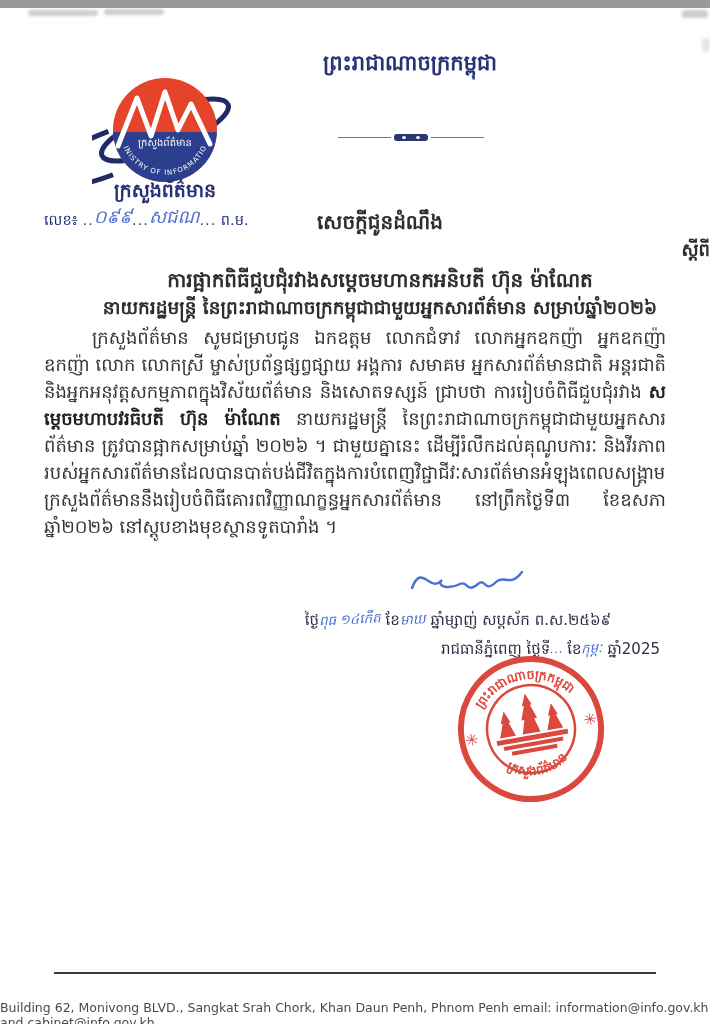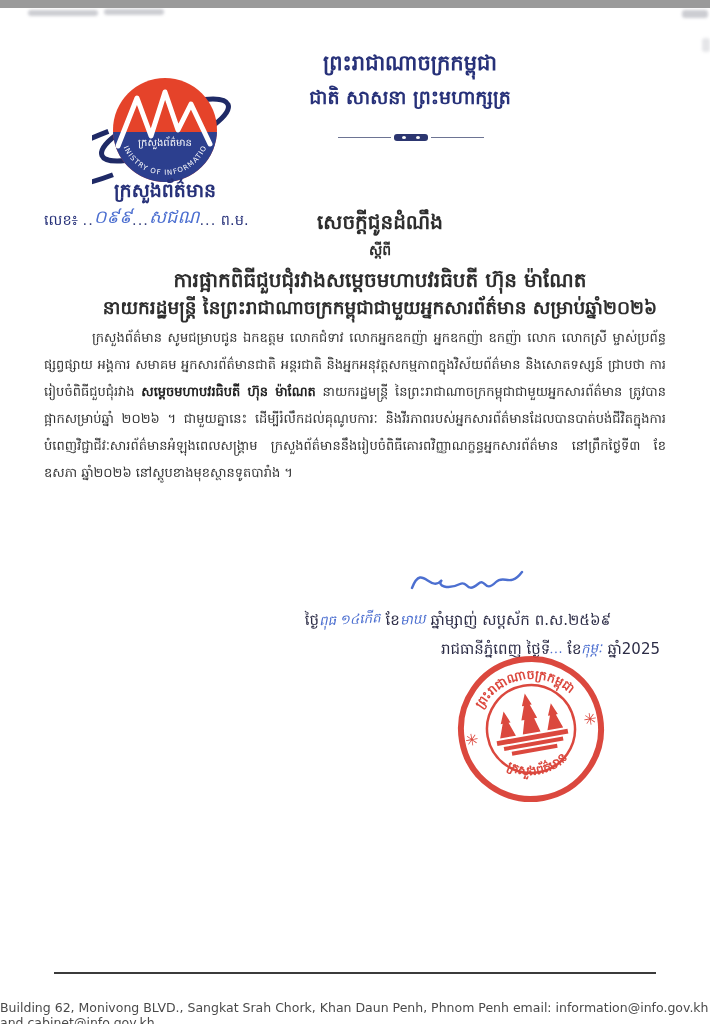--- a/index.html
+++ b/index.html
@@ -28,26 +28,26 @@
 
   .logo-wrap{position:absolute;top:58px;left:92px;width:146px;height:130px;}
   .ministry-name{position:absolute;top:170px;left:80px;width:170px;text-align:center;color:#273179;font-weight:bold;font-size:19px;}
   .ref-line{position:absolute;top:199px;left:44px;width:240px;font-size:14.5px;color:#273179;white-space:nowrap;}
   .ref-line .hw{color:#4c6fd0;font-family:Liberation Sans, sans-serif;font-style:italic;font-size:18px;position:relative;top:-2px;}
   .ref-line .dots{letter-spacing:1px;color:#3a4480;}
 
   
   .title-block{position:absolute;top:201px;left:50px;width:660px;text-align:center;color:#2e2e2e;}
   .title-block .t1{font-size:20px;font-weight:bold;line-height:26px;}
-  .title-block .t2{font-size:14px;font-weight:bold;line-height:26px;margin-top:2px;}
+  .title-block .t2{font-size:18px;font-weight:bold;line-height:26px;margin-top:2px;text-align:right;}
   .title-block .t3{font-size:20px;font-weight:bold;line-height:28px;margin-top:3px;}
   .title-block .t4{font-size:18.5px;font-weight:bold;line-height:28px;}
 
   
-  .body-text{position:absolute;top:316px;left:44px;width:622px;font-size:13px;line-height:27px;text-align:justify;color:#333;}
+  .body-text{position:absolute;top:316px;left:44px;width:622px;font-size:18px;line-height:27px;text-align:justify;color:#333;}
   .body-text p{margin:0 0 10px 0;text-indent:48px;}
   .body-text strong{font-weight:bold;color:#222;}
 
   
   .sig{position:absolute;top:546px;left:408px;width:120px;height:48px;}
 
   
   .dateline{position:absolute;top:602px;left:252px;width:412px;color:#2c2c46;font-size:15px;}
   .dateline .row1{text-align:center;white-space:nowrap;}
   .dateline .row2{text-align:right;margin-top:7px;padding-right:4px;white-space:nowrap;}
@@ -66,21 +66,20 @@
 
 <div class="page">
 
   <div class="scan-smudge smudge-a"></div>
   <div class="scan-smudge smudge-b"></div>
   <div class="scan-smudge smudge-c"></div>
   <div class="scan-smudge smudge-d"></div>
 
   <div class="kingdom">
     <div class="l1">ព្រះរាជាណាចក្រកម្ពុជា</div>
-    <div class="l2">ជាតិ សាសនា ព្រះមហាក្សត្រ</div>
   </div>
   <div class="divider">
     <div class="bar"></div>
       <div class="knot"></div>
       <div class="bar"></div>
   </div>
 
   <div class="logo-wrap">
     <svg width="146" height="130" viewBox="0 0 146 130">
       <defs>
@@ -113,21 +112,21 @@
 
   <div class="ref-line">
     <span>លេខ៖</span>
     <span class="dots">..</span><span class="hw">០៩៩</span><span class="dots">...</span><span class="hw">សជណ</span><span class="dots">...</span>
     <span>ព.ម.</span>
   </div>
 
   <div class="title-block">
     <div class="t1">សេចក្តីជូនដំណឹង</div>
     <div class="t2">ស្តីពី</div>
-    <div class="t3">ការផ្អាកពិធីជួបជុំរវាងសម្តេចមហាបវរធិបតី ហ៊ុន ម៉ាណែត</div>
+    <div class="t3">ការផ្អាកពិធីជួបជុំរវាងសម្តេចមហានកអនិបតី ហ៊ុន ម៉ាណែត</div>
     <div class="t4">នាយករដ្ឋមន្ត្រី នៃព្រះរាជាណាចក្រកម្ពុជាជាមួយអ្នកសារព័ត៌មាន សម្រាប់ឆ្នាំ២០២៦</div>
   </div>
 
   <div class="body-text">
     <p><span>ក្រសួងព័ត៌មាន សូមជម្រាបជូន ឯកឧត្តម លោកជំទាវ លោកអ្នកឧកញ៉ា អ្នកឧកញ៉ា ឧកញ៉ា លោក លោកស្រី ម្ចាស់ប្រព័ន្ធផ្សព្វផ្សាយ អង្គការ សមាគម អ្នកសារព័ត៌មានជាតិ អន្តរជាតិ និងអ្នកអនុវត្តសកម្មភាពក្នុងវិស័យព័ត៌មាន និងសោតទស្សន៍ ជ្រាបថា ការរៀបចំពិធីជួបជុំរវាង </span><strong>សម្តេចមហាបវរធិបតី ហ៊ុន ម៉ាណែត</strong><span> នាយករដ្ឋមន្ត្រី នៃព្រះរាជាណាចក្រកម្ពុជាជាមួយអ្នកសារព័ត៌មាន ត្រូវបានផ្អាកសម្រាប់ឆ្នាំ ២០២៦ ។ ជាមួយគ្នានេះ ដើម្បីរំលឹកដល់គុណូបការៈ និងវីរភាពរបស់អ្នកសារព័ត៌មានដែលបានបាត់បង់ជីវិតក្នុងការបំពេញវិជ្ជាជីវៈសារព័ត៌មានអំឡុងពេលសង្គ្រាម ក្រសួងព័ត៌មាននឹងរៀបចំពិធីគោរពវិញ្ញាណក្ខន្ធអ្នកសារព័ត៌មាន នៅព្រឹកថ្ងៃទី៣ ខែឧសភា ឆ្នាំ២០២៦ នៅស្តូបខាងមុខស្ថានទូតបារាំង ។</span></p>
   </div>
 
   <div class="sig">
     <svg width="120" height="48" viewBox="0 0 120 48">
       <path d="M4 34 C14 8, 22 40, 34 26 C28 32, 40 36, 52 30 C60 26, 58 40, 70 30 C78 23, 76 40, 88 28 C96 20, 102 34, 114 18" fill="none" stroke="#4c6fd0" stroke-width="2.4" stroke-linecap="round"></path>

